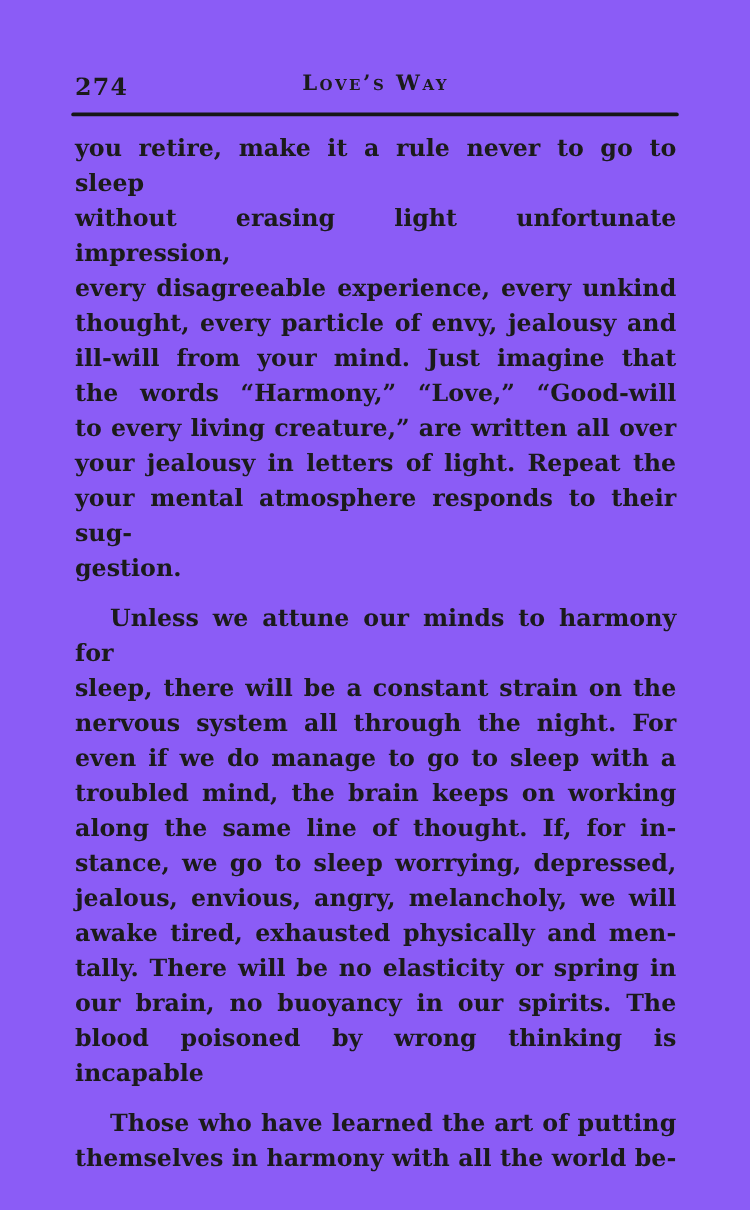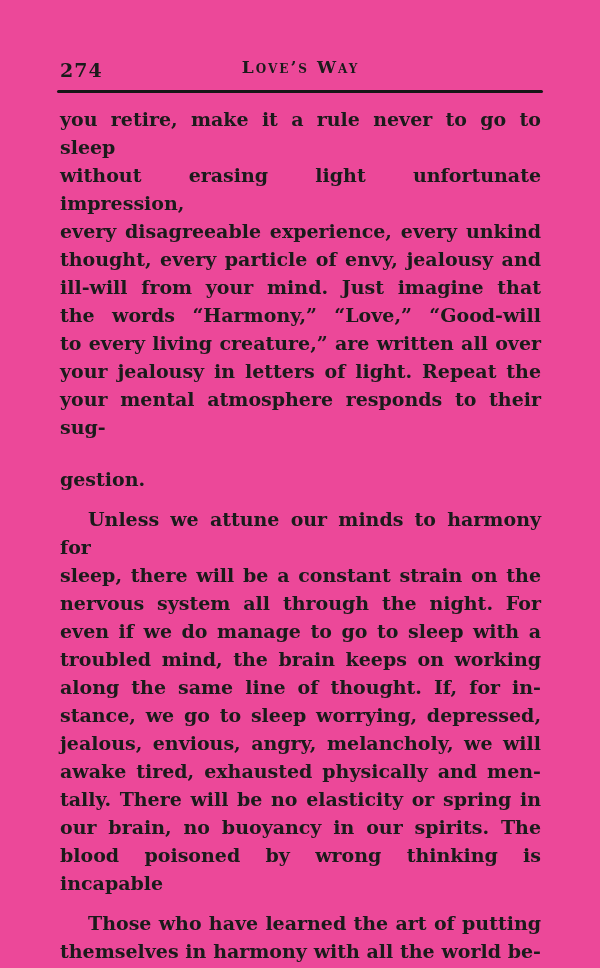--- a/index.html
+++ b/index.html
@@ -5,21 +5,21 @@
   html, body {
     margin: 0;
     padding: 0;
     background: #e8e8e8;
   }
   .page {
     position: relative;
     width: 600px;
     height: 968px;
     margin: 0 auto;
-    background: #ec4899;
+    background: #8b5cf6;
     box-sizing: border-box;
     padding: 57px 59px 0 60px;
     font-family: "DejaVu Serif", "Liberation Serif", serif;
     color: #1b1b1b;
     overflow: hidden;
   }
   .running-head {
     position: relative;
     height: 26px;
   }
@@ -51,21 +51,20 @@
     font-weight: bold;
     line-height: 28px;
   }
   .line {
     text-align: justify;
     text-align-last: justify;
     white-space: normal;
   }
   .line.no-justify {
     text-align-last: left;
-    margin-top: 24px;
   }
   .line.indent {
     text-indent: 28px;
     margin-top: 12px;
   }
 </style>
 </head>
 <body>
 
 <div class="page">

